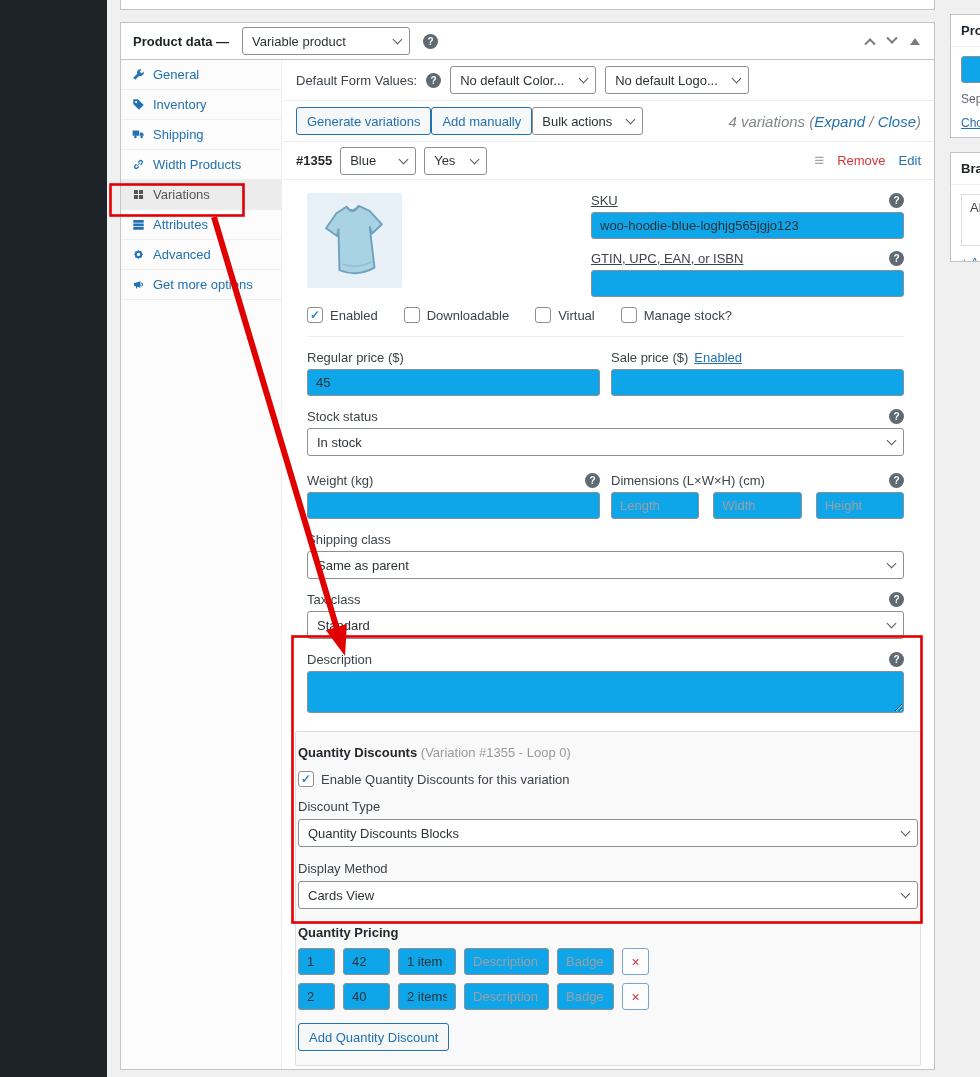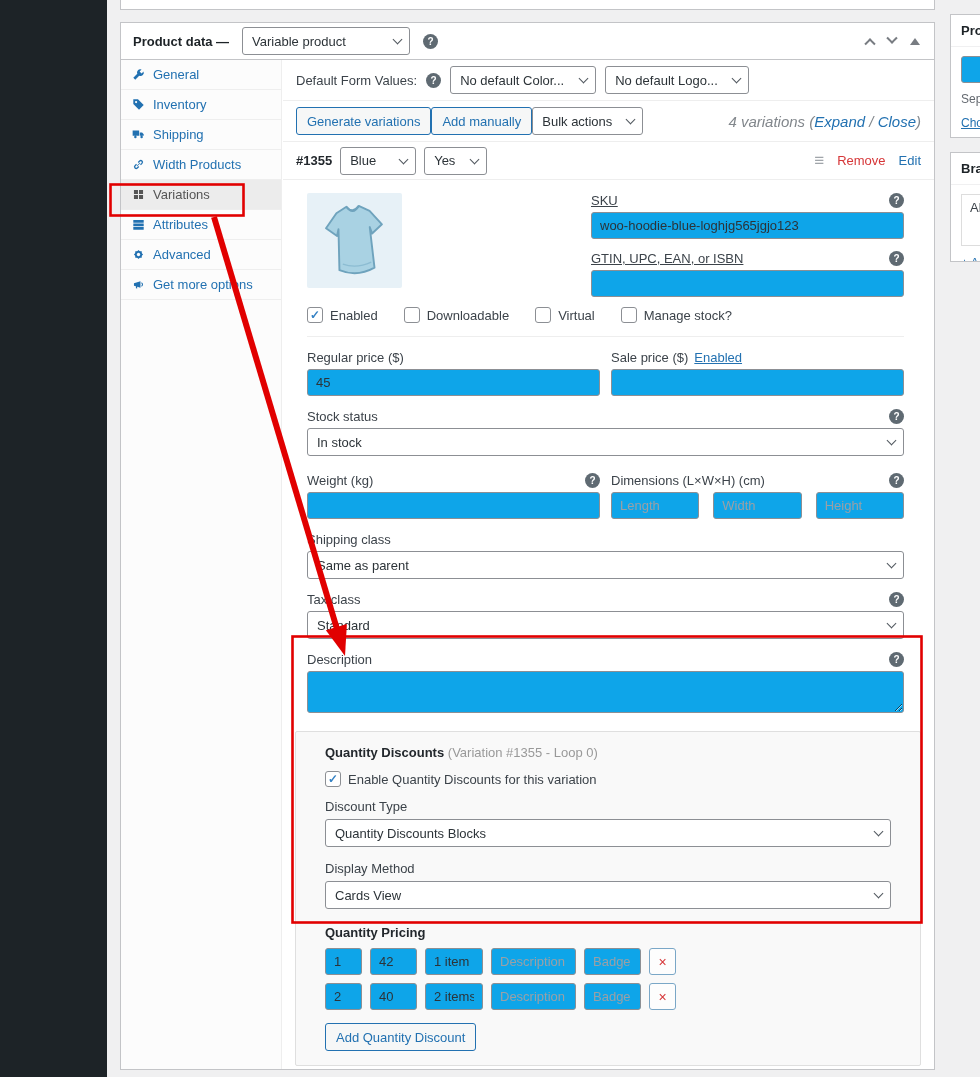--- a/index.html
+++ b/index.html
@@ -73,21 +73,21 @@
   .wp-checkbox.checked .mark { display:block; }
 
   .fields { margin-left:5px; }
   .fgroup { margin-top:13px; }
   .two-col { display:flex; gap:11px; }
   .two-col > div { flex:1; }
   .dim-inputs { display:flex; gap:14px; }
   .dim-inputs input { flex:1; }
 
   
-  .qdbox { margin:15px -17px 0 -7px; background:#f9f9f9; border:1px solid #dfdfdf; border-radius:2px; padding:13px 29px 14px; }
+  .qdbox { margin:15px -17px 0 -7px; background:#f9f9f9; border:1px solid #dfdfdf; border-radius:2px; padding:13px 2px 14px; }
   .qd-title-row { margin-bottom:11px; }
   .qd-title { font-weight:bold; color:#23282d; }
   .qd-sub { color:#999; }
   .qd-enable { display:flex; align-items:center; gap:7px; margin-bottom:12px; }
   .qd-label { display:block; margin:10px 0 5px; color:#3c434a; }
   .qd-bold { font-weight:bold; color:#23282d; }
   .qp-row { display:flex; align-items:center; gap:8px; margin-top:8px; }
   .qp-qty { width:37px; } .qp-price { width:47px; } .qp-lab { width:58px; } .qp-desc { width:85px; } .qp-badge { width:57px; }
   .qp-row input { width:100%; }
   .qp-x { width:27px; height:27px; border:1px solid #7aa7c7; border-radius:3px; background:#fdfdfd; color:#d63638; display:inline-flex; align-items:center; justify-content:center; font-size:14px; cursor:pointer; flex:none; }

